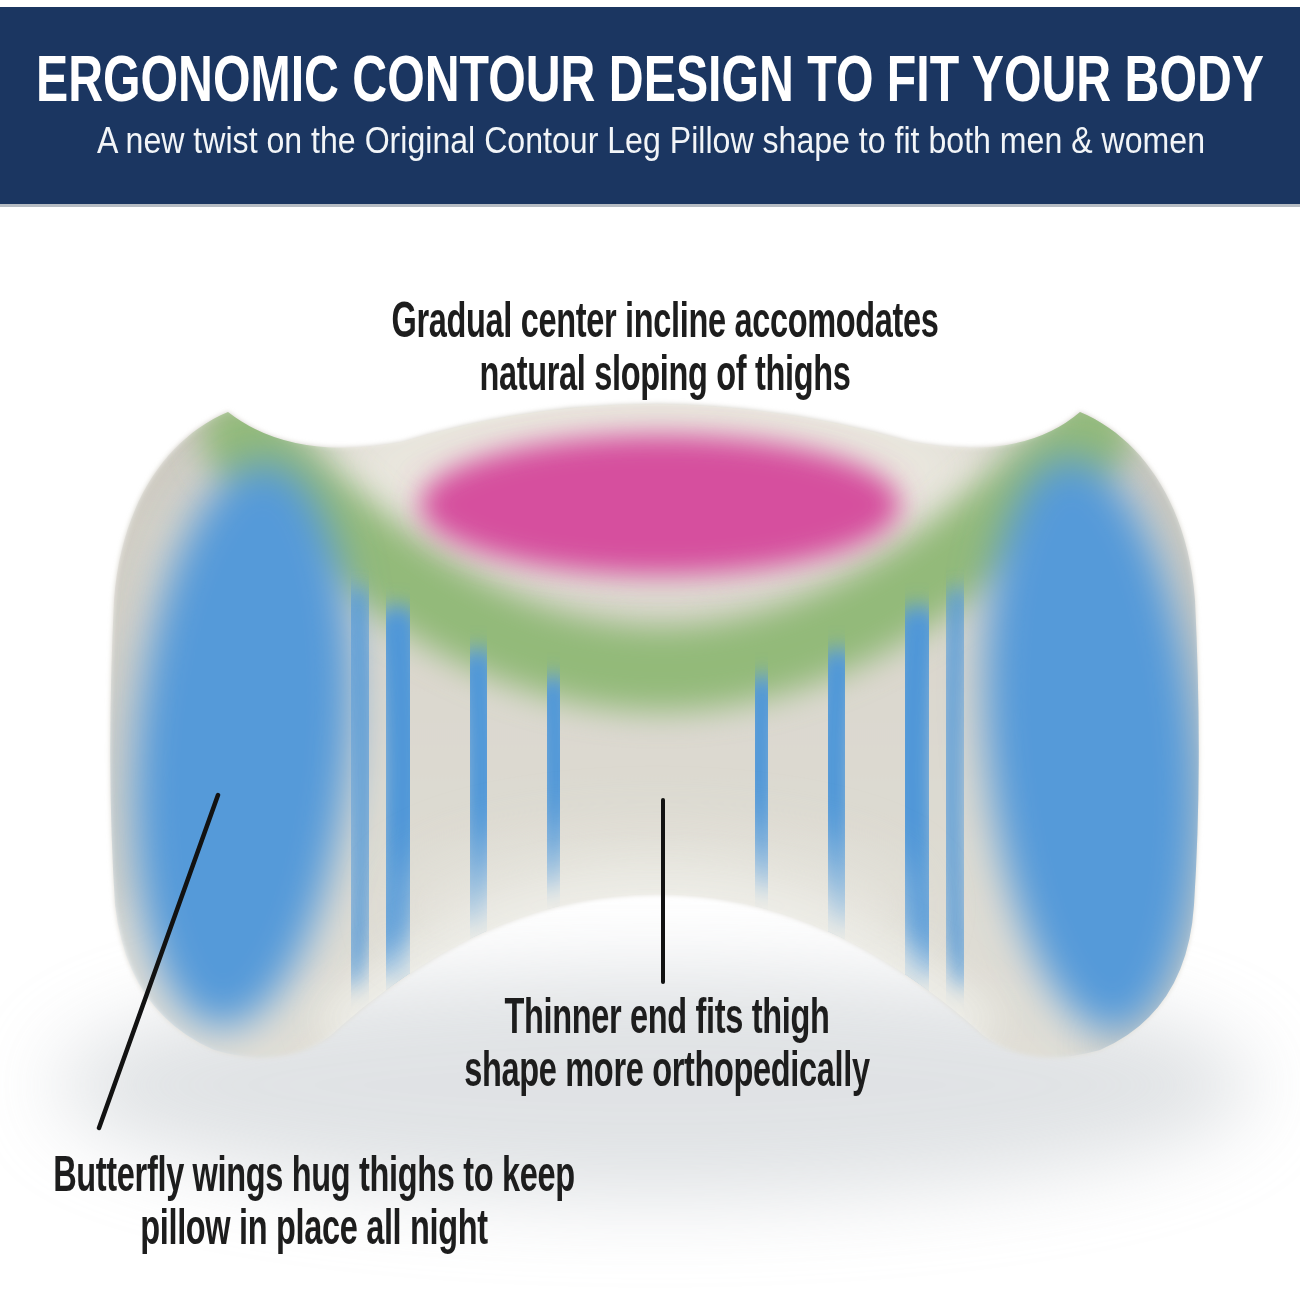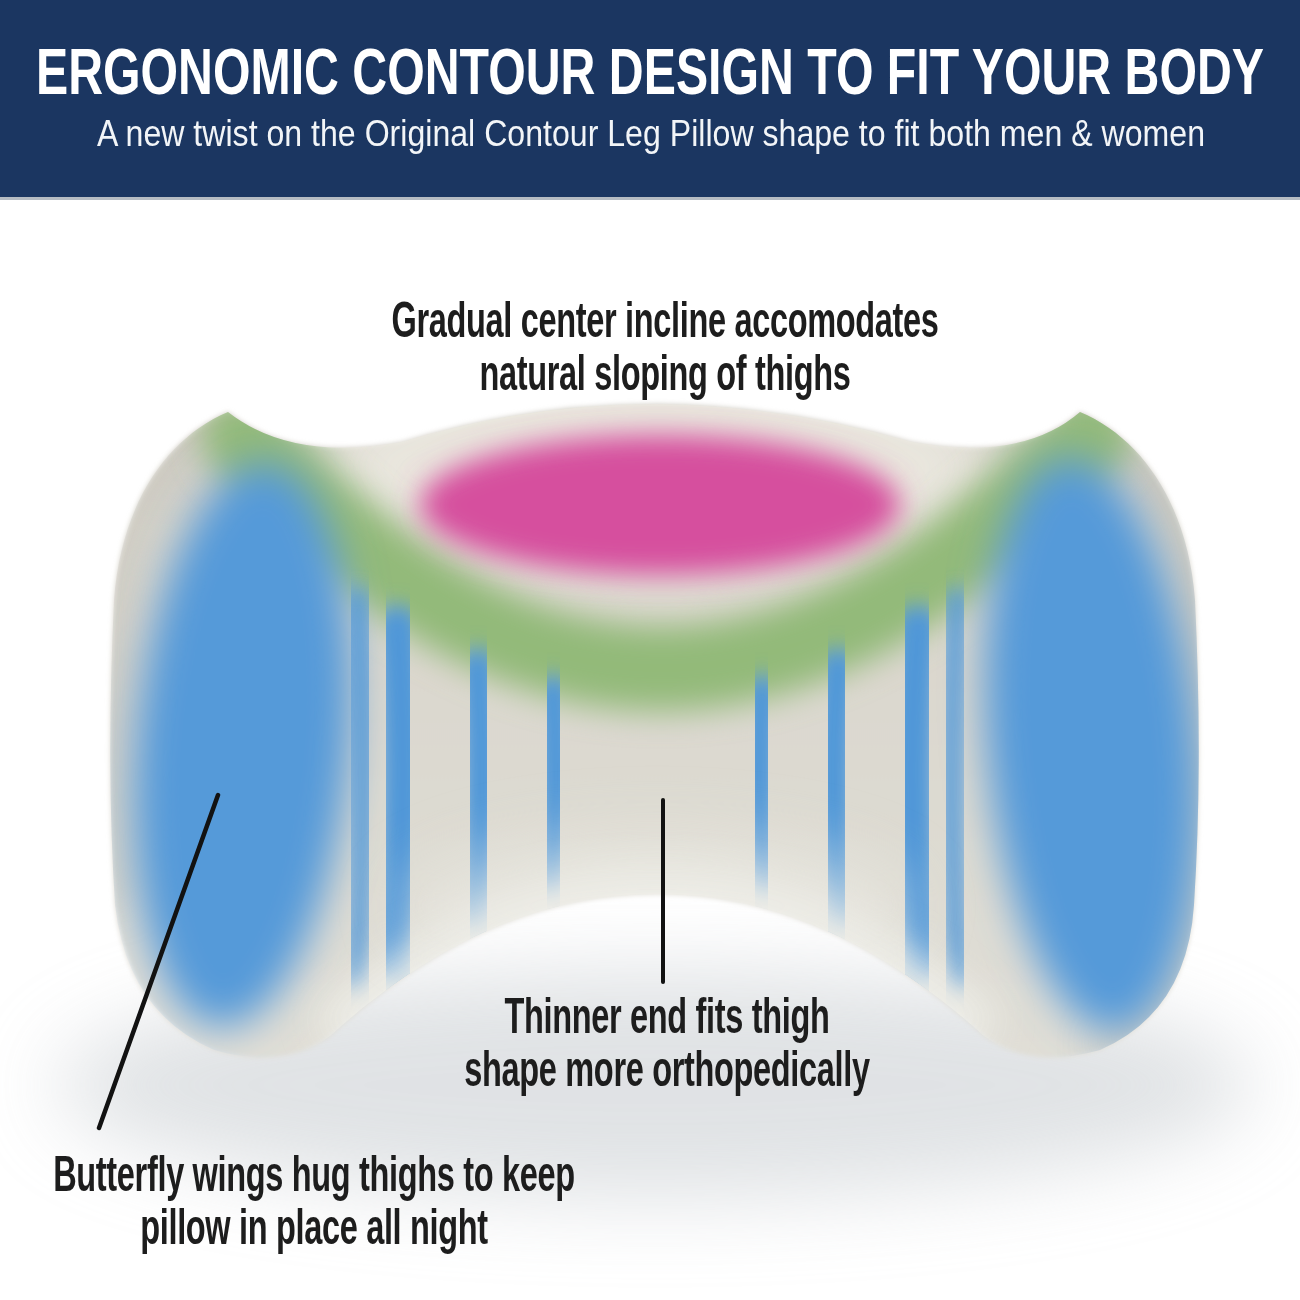--- a/index.html
+++ b/index.html
@@ -1,20 +1,20 @@
 <!DOCTYPE html>
 <html><head>
 <meta charset="utf-8">
 <style>
   html,body{margin:0;padding:0;background:#ffffff;}
   #canvas{
     position:relative;width:1300px;height:1300px;overflow:hidden;
     background:#ffffff;font-family:"Liberation Sans",sans-serif;
   }
-  .banner{position:absolute;left:0;top:0;width:1300px;height:212px;}
+  .banner{position:absolute;left:0;top:7px;width:1300px;height:212px;}
   .banner svg{display:block;}
   .illustration{position:absolute;left:0;top:200px;width:1300px;height:1100px;}
   .note{
     position:absolute;width:860px;text-align:center;
     color:#1d1d1d;font-weight:bold;font-size:50px;line-height:1.06;
     white-space:pre-line;letter-spacing:-0.5px;
     transform:scaleX(0.65);transform-origin:center top;
   }
   .note-top{left:235px;top:294px;}
   .note-center{left:237px;top:990px;}

